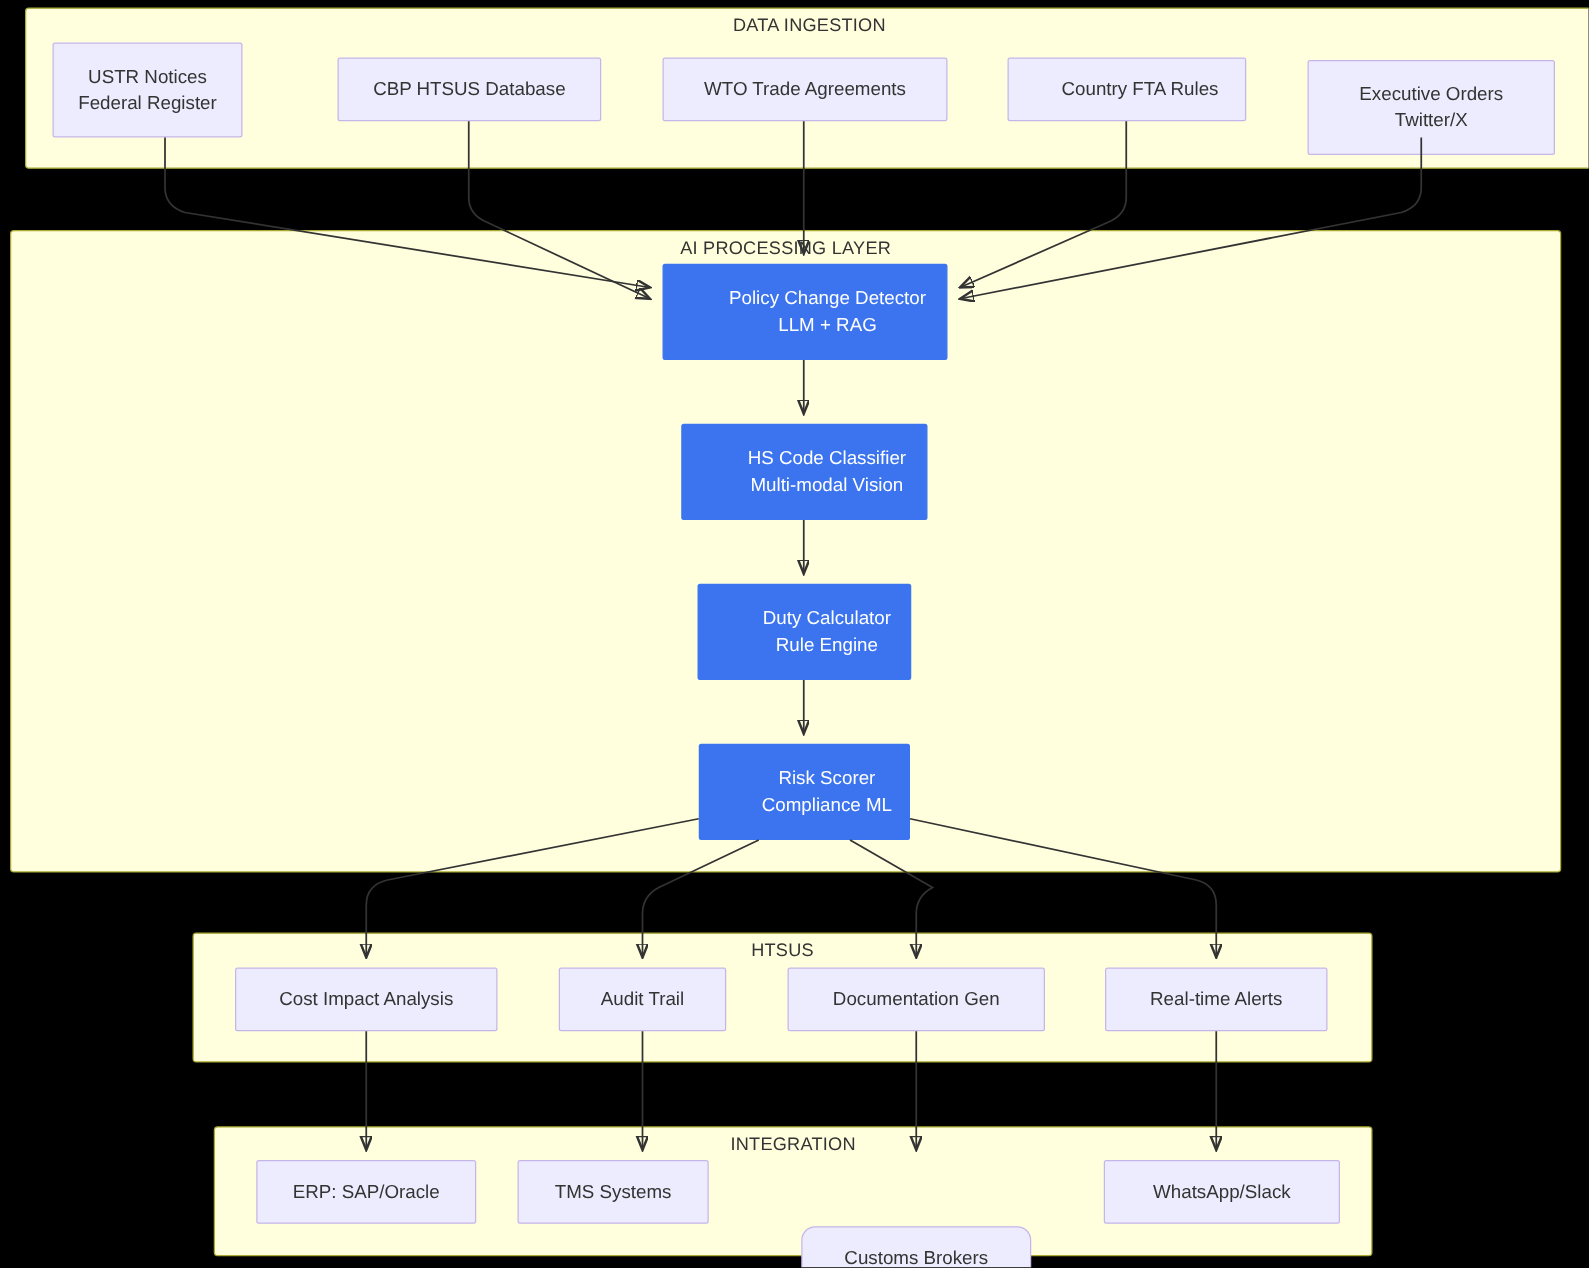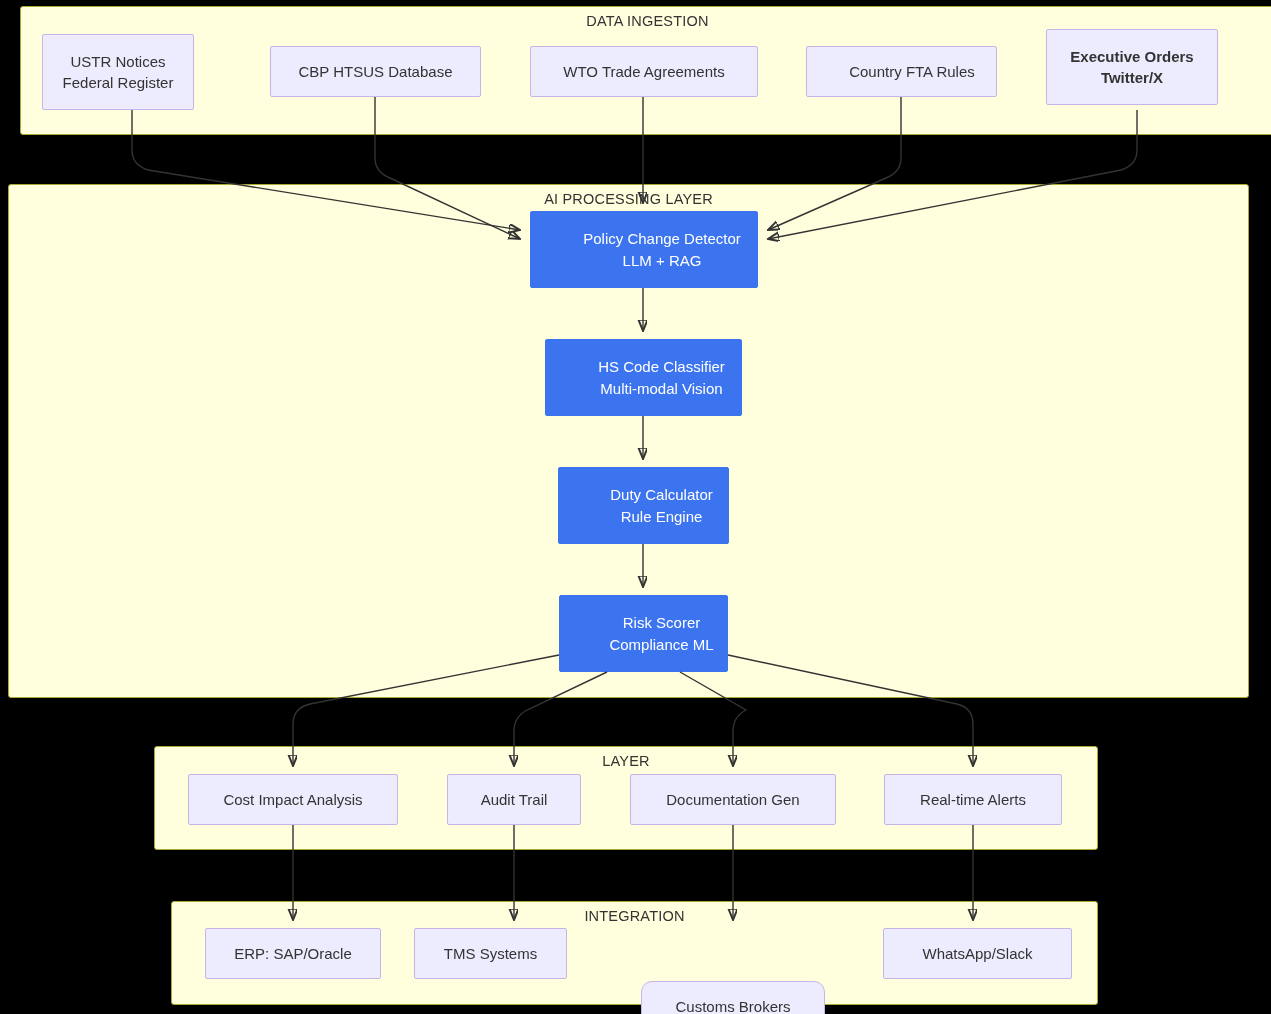--- a/index.html
+++ b/index.html
@@ -98,21 +98,21 @@
   </div>
 
   <div class="node node-src" style="left:530px; top:46px; width:228px; height:51px;">
     <span class="node-line">WTO Trade Agreements</span>
   </div>
 
   <div class="node node-src" style="left:806px; top:46px; width:191px; height:51px;padding-left:21px;">
     <span class="node-line">Country FTA Rules</span>
   </div>
 
-  <div class="node node-src" style="left:1046px; top:29px; width:172px; height:76px;font-weight:bold;">
+  <div class="node node-src" style="left:1046px; top:48px; width:198px; height:76px;">
     <span class="node-line">Executive Orders</span>
     <span class="node-line">Twitter/X</span>
   </div>
 
   <div class="cluster" style="left:8px; top:184px; width:1241px; height:514px;">
     <div class="cluster-label">AI PROCESSING LAYER</div>
   </div>
 
   <div class="node node-ai" style="left:530px; top:211px; width:228px; height:77px;">
     <span class="node-line">Policy Change Detector</span>
@@ -128,21 +128,21 @@
     <span class="node-line">Duty Calculator</span>
     <span class="node-line">Rule Engine</span>
   </div>
 
   <div class="node node-ai" style="left:559px; top:595px; width:169px; height:77px;">
     <span class="node-line">Risk Scorer</span>
     <span class="node-line">Compliance ML</span>
   </div>
 
   <div class="cluster" style="left:154px; top:746px; width:944px; height:104px;">
-    <div class="cluster-label">LAYER</div>
+    <div class="cluster-label">HTSUS</div>
   </div>
 
   <div class="node node-src" style="left:188px; top:774px; width:210px; height:51px;">
     <span class="node-line">Cost Impact Analysis</span>
   </div>
 
   <div class="node node-src" style="left:447px; top:774px; width:134px; height:51px;">
     <span class="node-line">Audit Trail</span>
   </div>
 

